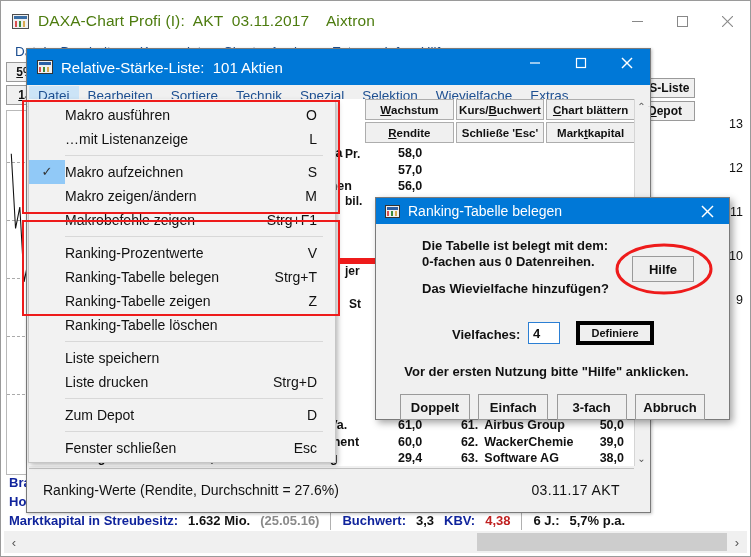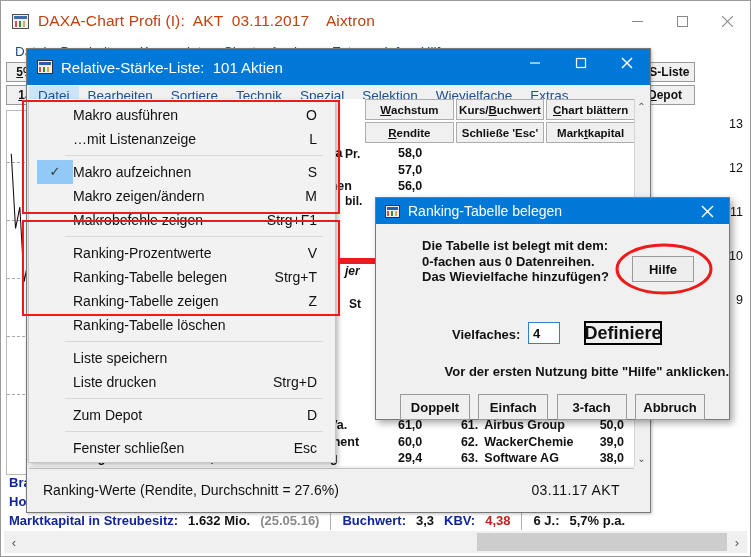--- a/index.html
+++ b/index.html
@@ -30,21 +30,21 @@
   #app-icon:before {
     content:""; position:absolute; left:1px; top:1px; right:1px; height:3px;
     background:#3a6ea5;
   }
   #app-icon:after {
     content:""; position:absolute; left:2px; top:6px; width:11px; height:6px;
     background:
       linear-gradient(to right,#d94f4f 0 2px,transparent 2px 4px,#3a8a3a 4px 6px,transparent 6px 8px,#d9a94f 8px 10px,transparent 10px);
   }
   #app-title {
-    font-size:15.5px; color:#c2410c; letter-spacing:0.1px;
+    font-size:15.5px; color:#4d7c0f; letter-spacing:0.1px;
     white-space:pre;
   }
   .winbtns { position:absolute; right:0; top:0; height:40px; display:flex; }
   .winbtn {
     width:45px; height:40px; display:flex; align-items:center; justify-content:center;
     color:#777; font-size:13px;
   }
   .winbtn svg { display:block; }
 
   #app-menubar {
@@ -67,21 +67,21 @@
   .sidebtn u { text-decoration:underline; }
 
   #chart-area {
     position:absolute; left:4px; top:48px; right:100px; bottom:80px;
     border:1px solid #b9b9b9; background:#ffffff; overflow:hidden;
   }
   .vgrid { position:absolute; top:0; bottom:0; width:0; border-left:1px dashed #aaa; }
   .hgrid { position:absolute; left:0; right:0; height:0; border-top:1px dashed #aaa; }
   #price-line { position:absolute; left:0; top:0; width:100%; height:100%; }
 
-  #right-buttons { position:absolute; right:52px; top:0px; width:62px; }
+  #right-buttons { position:absolute; right:52px; top:16px; width:62px; }
   .rbtn {
     width:60px; height:20px; margin-bottom:3px;
     border:1px solid #9a9a9a; background:#f0f0f0;
     font-size:12px; font-weight:bold; color:#111;
     display:flex; align-items:center; justify-content:center;
   }
   #yaxis { position:absolute; right:6px; top:55px; width:42px; font-size:12.5px; color:#111; }
   #yaxis div { height:44px; text-align:right; }
 
   
@@ -175,21 +175,21 @@
   
   #datei-menu {
     position:absolute; left:28px; top:100px; width:308px;
     background:#f2f2f2; border:1px solid #c6c6c6;
     box-shadow:2px 2px 5px rgba(0,0,0,0.28);
     font-size:14px; color:#111;
     padding:2px 0;
   }
   .mrow {
     height:24px; display:flex; align-items:center; position:relative;
-    padding-left:8px; white-space:nowrap;
+    padding-left:0; white-space:nowrap;
   }
   .mcheck { width:36px; text-align:center; color:#333; font-size:13px; }
   .mcheck.on { background:#91c9f7; height:24px; line-height:24px; }
   .mlabel { flex:1; }
   .maccel { padding-right:18px; color:#111; }
   .msep { height:1px; background:#d8d8d8; margin:4px 12px 4px 36px; }
 
   .redbox {
     position:absolute; border:2px solid #ee1b1b; pointer-events:none;
   }
@@ -210,42 +210,42 @@
   }
   #dlg-icon:before { content:""; position:absolute; left:1px; top:1px; right:1px; height:3px; background:#2a5fa5; }
   #dlg-icon:after {
     content:""; position:absolute; left:1px; top:5px; width:11px; height:5px;
     background:linear-gradient(to right,#d94f4f 0 2px,transparent 2px 4px,#3a8a3a 4px 6px,transparent 6px 8px,#d9a94f 8px 10px,transparent 10px);
   }
   #dlg-title { color:#fff; font-size:14px; }
   #dlg-close { position:absolute; right:0; top:0; width:44px; height:26px; display:flex; align-items:center; justify-content:center; color:#fff; }
   #dlg-body { position:absolute; left:0; right:0; top:26px; bottom:0; font-size:13px; font-weight:bold; color:#111; }
   #dlg-msg { position:absolute; left:46px; top:14px; line-height:15.5px; }
-  #dlg-msg .q { margin-top:0;text-align:right; }
+  #dlg-msg .q { margin-top:12px;text-align:right; }
   #btn-hilfe {
     position:absolute; left:256px; top:32px; width:62px; height:26px;
     border:1px solid #9a9a9a; background:#eeeeee;
     display:flex; align-items:center; justify-content:center;
     font-size:13px; font-weight:bold; color:#111;
   }
   #hilfe-ellipse { position:absolute; left:238px; top:18px; width:100px; height:54px; }
   #dlg-vielfaches-label { position:absolute; left:76px; top:103px; }
   #dlg-vielfaches-input {
     position:absolute; left:152px; top:98px; width:32px; height:22px;
     border:1px solid #2b7fd4; background:#fff;
     font-size:13px; font-weight:bold; color:#111;
     padding-left:4px; display:flex; align-items:center;
   }
   #btn-definiere {
-    position:absolute; left:208px; top:97px; width:78px; height:24px;
-    border:2px solid #000000; background:#efefef;
+    position:absolute; left:200px; top:97px; width:78px; height:24px;
+    border:4px solid #000000; background:#efefef;
     display:flex; align-items:center; justify-content:center;
-    font-size:18px; font-weight:bold; color:#111;
-  }
-  #dlg-hint { position:absolute; left:0; right:0; top:140px; text-align:right; }
+    font-size:11px; font-weight:bold; color:#111;
+  }
+  #dlg-hint { position:absolute; left:0; right:12px; top:140px; text-align:center; }
   #dlg-buttons {
     position:absolute; left:24px; right:24px; top:170px; height:26px;
     display:flex; justify-content:space-between;
   }
   .dbtn {
     width:70px; height:26px; border:1px solid #9a9a9a; background:#efefef;
     display:flex; align-items:center; justify-content:center;
     font-size:13px; font-weight:bold; color:#111;
   }
 </style>
@@ -526,21 +526,21 @@
       <div class="lcol">
           <span class="lrank">63.</span>
           <span class="lname">Software AG</span>
           <span class="lval">38,0</span>
         </div>
     </div>
   </div>
 
   <div style="position:absolute;left:318px;top:98px;font-size:12px;font-weight:bold;color:#111;">Pr.</div>
   <div style="position:absolute;left:318px;top:145px;font-size:12px;font-weight:bold;color:#111;">bil.</div>
-  <div style="position:absolute;left:318px;top:215px;font-size:12px;font-weight:bold;color:#111;font-style:italic;">jer</div>
+  <div style="position:absolute;left:318px;top:215px;font-size:12px;font-weight:bold;color:#111;">jer</div>
   <div style="position:absolute;left:322px;top:248px;font-size:12px;font-weight:bold;color:#111;">St</div>
 
   <div id="rs-toolbar">
     <div class="tbtn"><u>W</u>achstum</div>
     <div class="tbtn">Kurs/<u>B</u>uchwert</div>
     <div class="tbtn"><u>C</u>hart blättern</div>
     <div class="tbtn"><u>R</u>endite</div>
     <div class="tbtn">Schließe 'Esc'</div>
     <div class="tbtn">Mark<u>t</u>kapital</div>
   </div>

